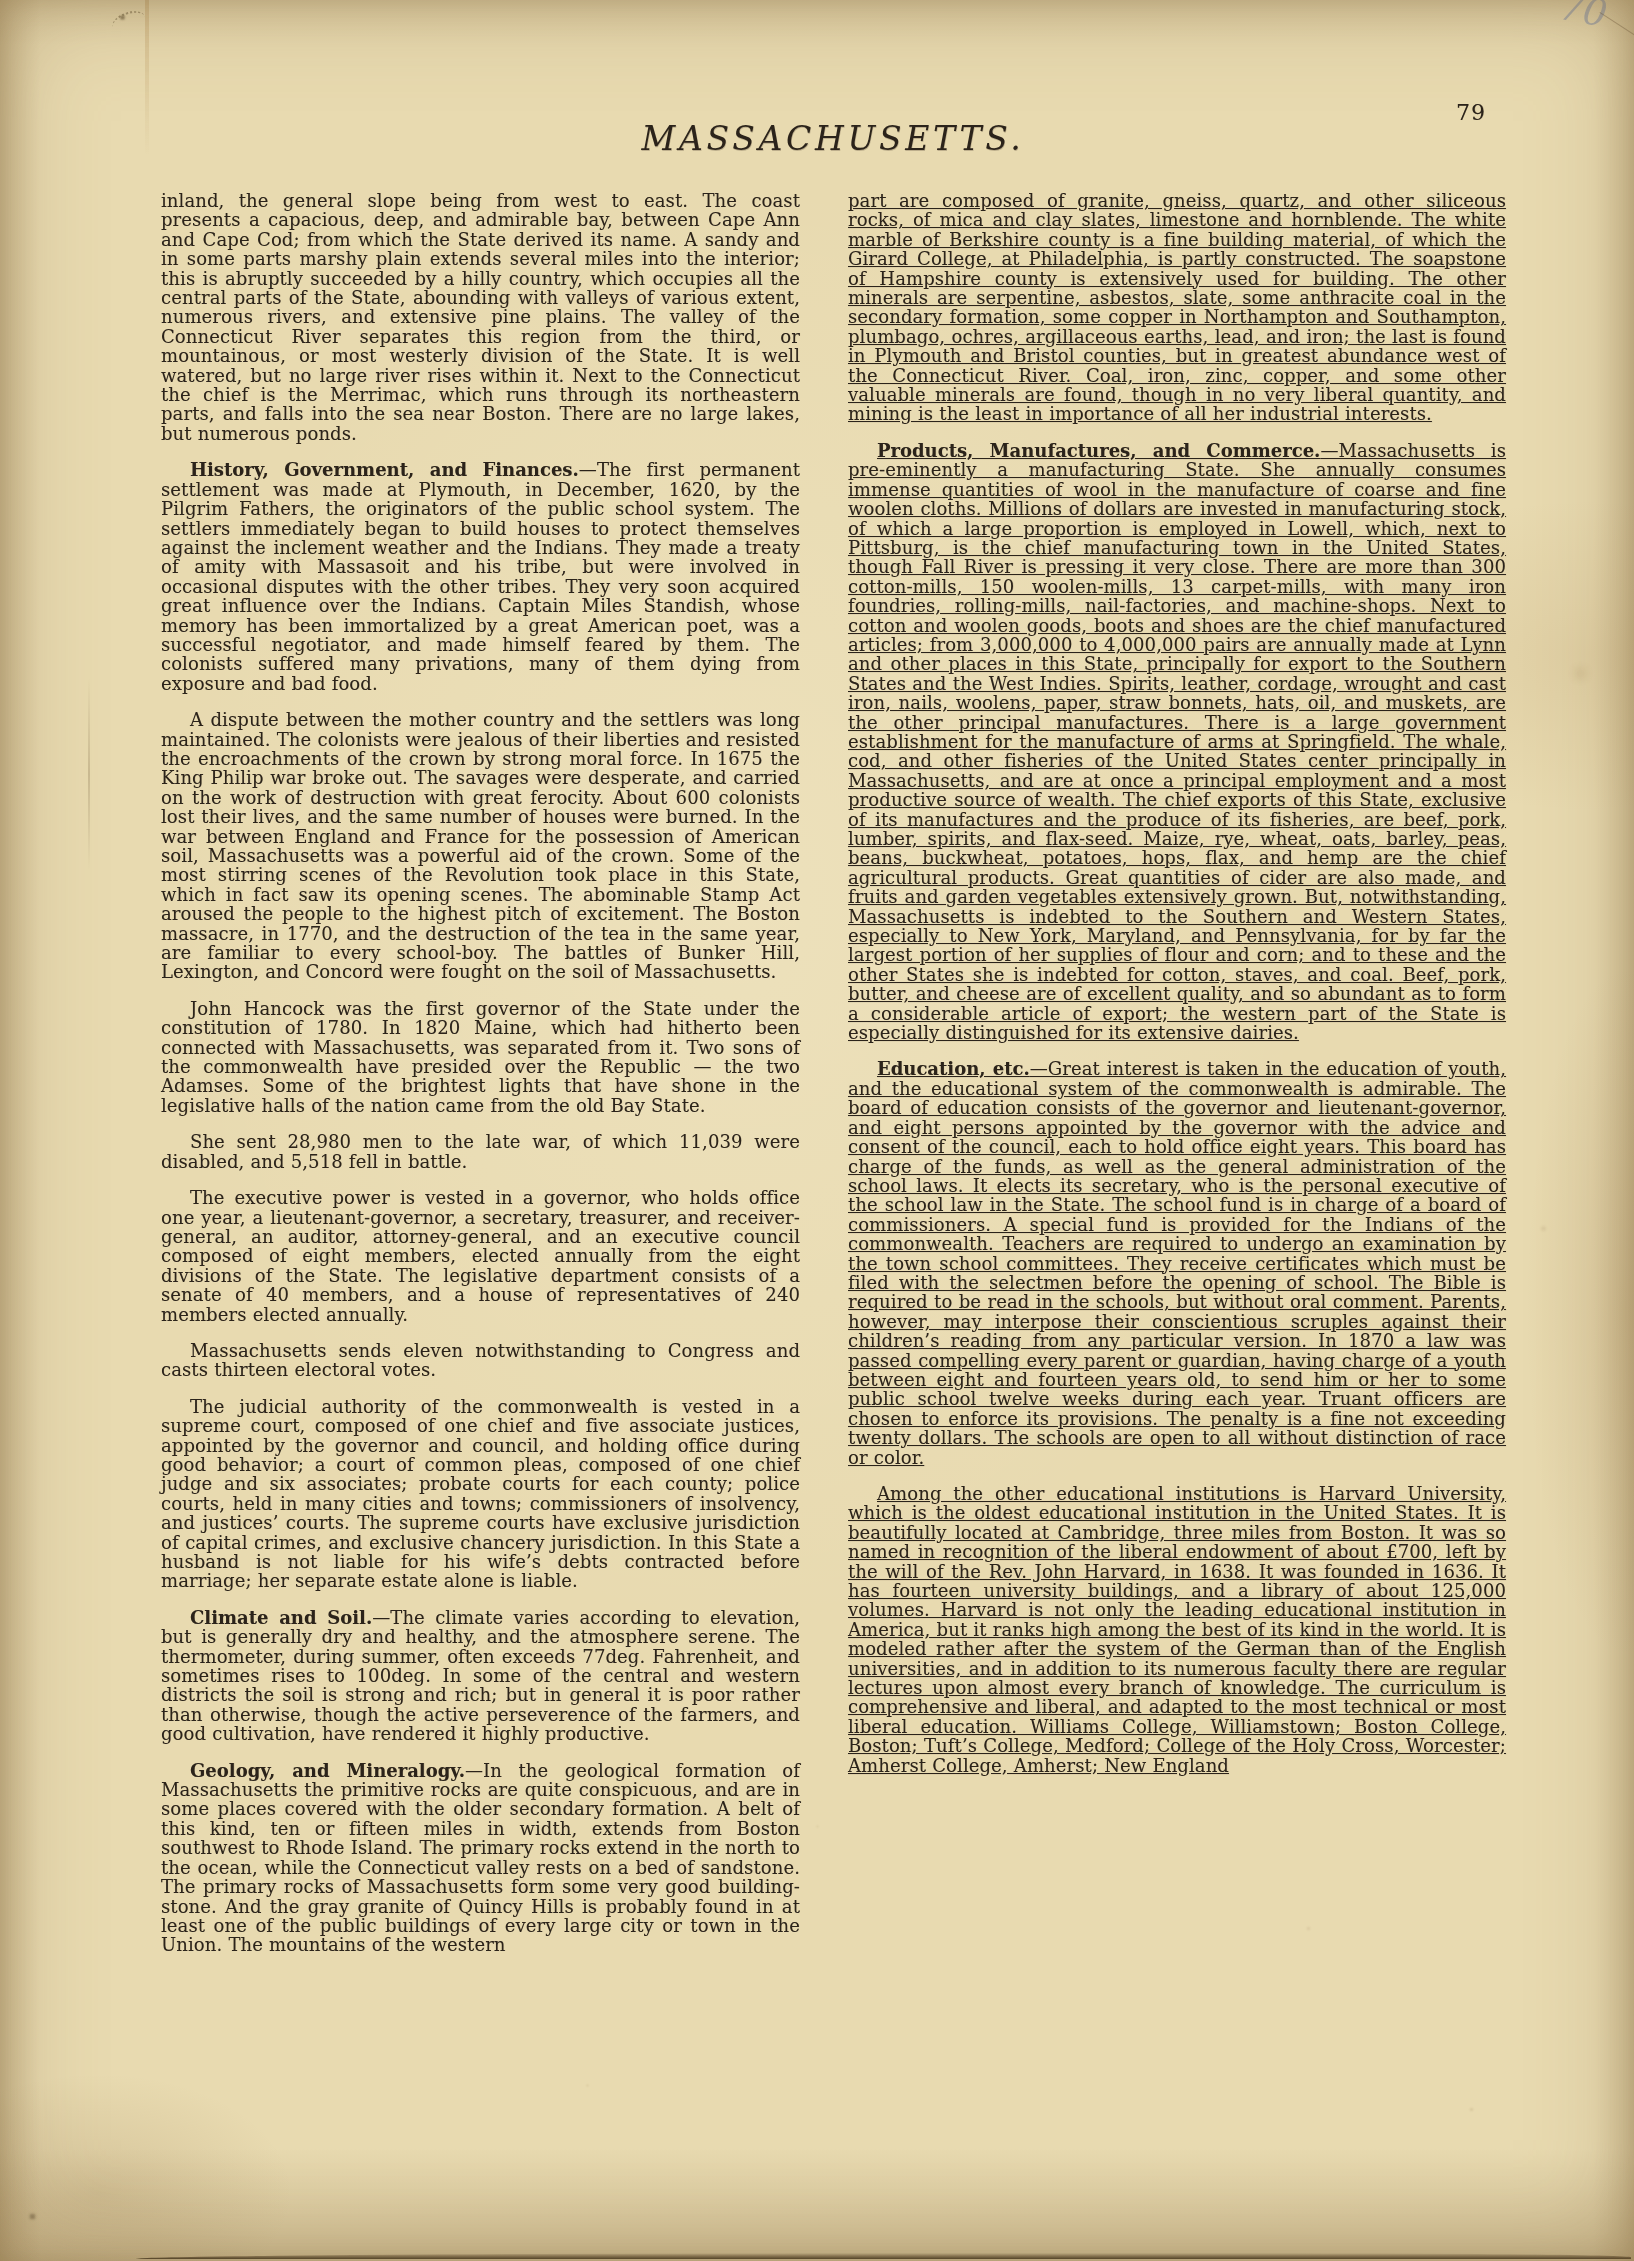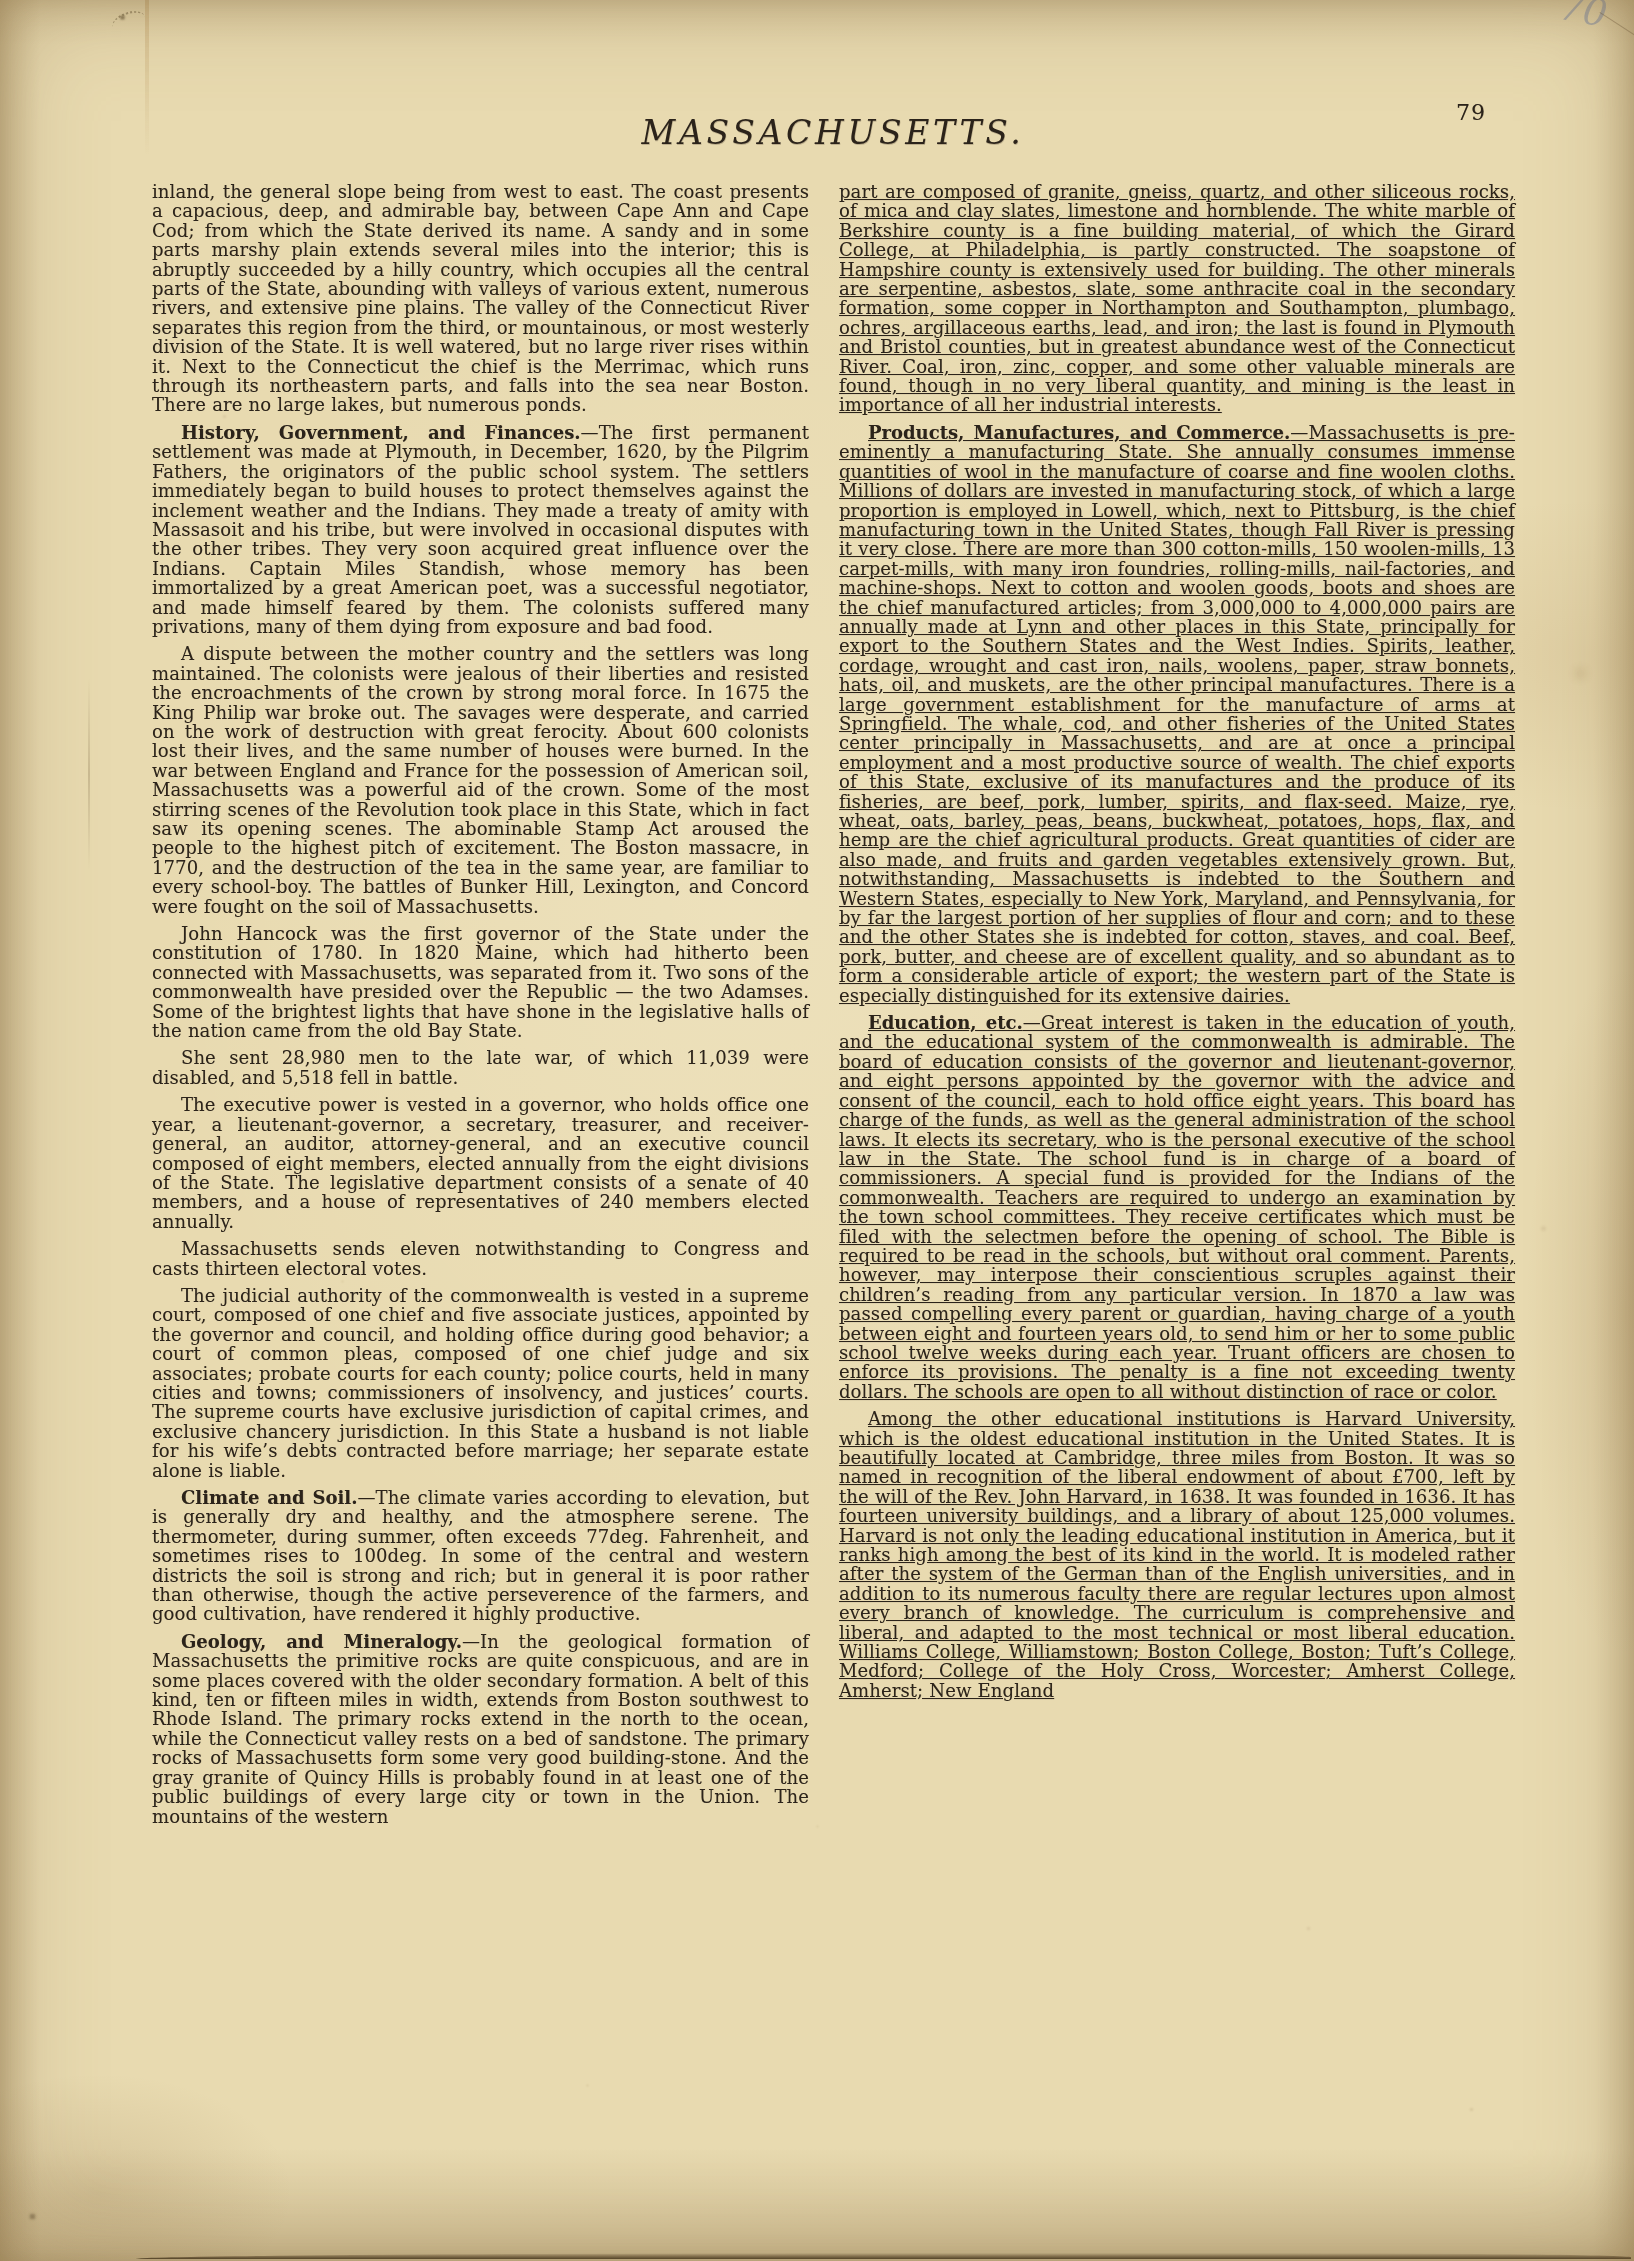--- a/index.html
+++ b/index.html
@@ -29,21 +29,21 @@
     inset: 0;
     pointer-events: none;
     box-shadow:
       inset 0 0 101px rgba(125,98,55,0.38),
       inset 0 0 24.6px rgba(125,98,55,0.25);
   }
   .title {
     position: absolute;
     left: 144px;
     width: 1378px;
-    top: 113px;
+    top: 119px;
     margin: 0;
     text-align: center;
     font-style: italic;
     font-weight: normal;
     font-size: 33px;
     letter-spacing: 3.7px;
     color: var(--ink, #2b231a);
     text-shadow: 0.5px 0.5px 0 rgba(60,45,30,0.25);
   }
   .page-number {
@@ -59,21 +59,21 @@
     top: 174px;
     font-size: 18px;
     line-height: 19.4px;
     text-align: justify;
     letter-spacing: 0.1px;
     word-spacing: 0.3px;
     text-shadow: 0.3px 0.3px 0 rgba(55,42,28,0.22);
   }
   .col-left  { left: 144px;  width: 673px; }
   .col-right { left: 831px; width: 692px; text-decoration: underline; }
-  .col p { margin: 8px; text-indent: 29px; }
+  .col p { margin: 17px; text-indent: 29px; }
   .col p.no-indent { text-indent: 0; }
   .col b { font-weight: bold; letter-spacing: 0; }
 
   .pencil-tr {
     position: absolute;
     left: 1560px;
     top: -10.7px;
     font-style: italic;
     font-size: 37px;
     color: var(--pencil, #7d8aa6);

